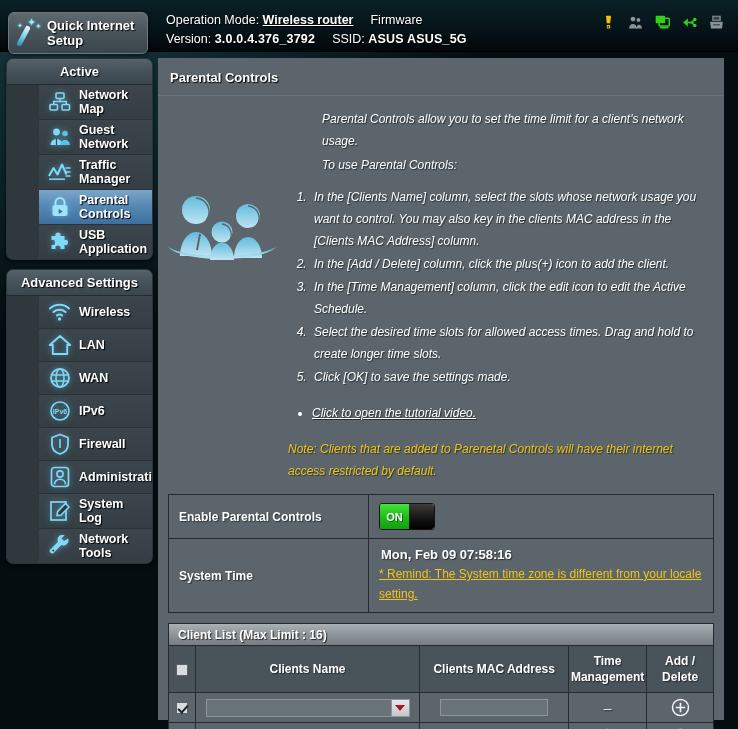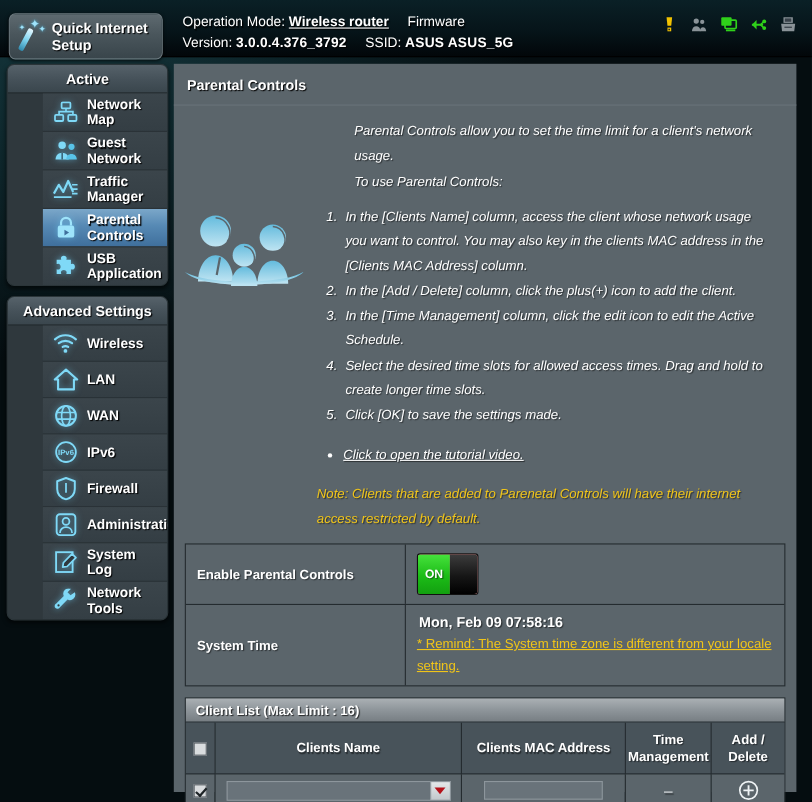--- a/index.html
+++ b/index.html
@@ -267,21 +267,21 @@
   #settings .sval {
     flex: 1;
     padding: 8px 10px;
     display: flex;
     align-items: center;
   }
   #settings .sval.col { display: block; }
 
   
   .switch {
-    width: 56px; height: 38px;
+    width: 56px; height: 27px;
     border-radius: 3px;
     background: #fca5a5;
     border: 1px solid #111;
     display: flex;
     overflow: hidden;
     cursor: pointer;
     box-shadow: inset 0 0 2px rgba(0,0,0,.8);
   }
   .switch .on-seg {
     width: 29px;
@@ -678,21 +678,21 @@
           <path d="M34 40l-3 16" stroke="#5b656b" stroke-width="2" fill="none"></path>
           <path d="M82 12a12 12 0 018 20" stroke="#5b656b" stroke-width="1.4" fill="none"></path>
           <path d="M56 30a10.5 10.5 0 016 18" stroke="#5b656b" stroke-width="1.3" fill="none"></path>
         </svg>
       </div>
 
       <div id="intro-text">
         <p>Parental Controls allow you to set the time limit for a client's network usage.</p>
         <p>To use Parental Controls:</p>
         <ol>
-          <li>In the [Clients Name] column, access the client whose network usage you want to control. You may also key in the clients MAC address in the [Clients MAC Address] column.</li>
+          <li>In the [Clients Name] column, select the slots whose network usage you want to control. You may also key in the clients MAC address in the [Clients MAC Address] column.</li>
           <li>In the [Add / Delete] column, click the plus(+) icon to add the client.</li>
           <li>In the [Time Management] column, click the edit icon to edit the Active Schedule.</li>
           <li>Select the desired time slots for allowed access times. Drag and hold to create longer time slots.</li>
           <li>Click [OK] to save the settings made.</li>
         </ol>
         <ul>
           <li>
             <span class="tutorial-link">Click to open the tutorial video.</span>
           </li>
         </ul>

